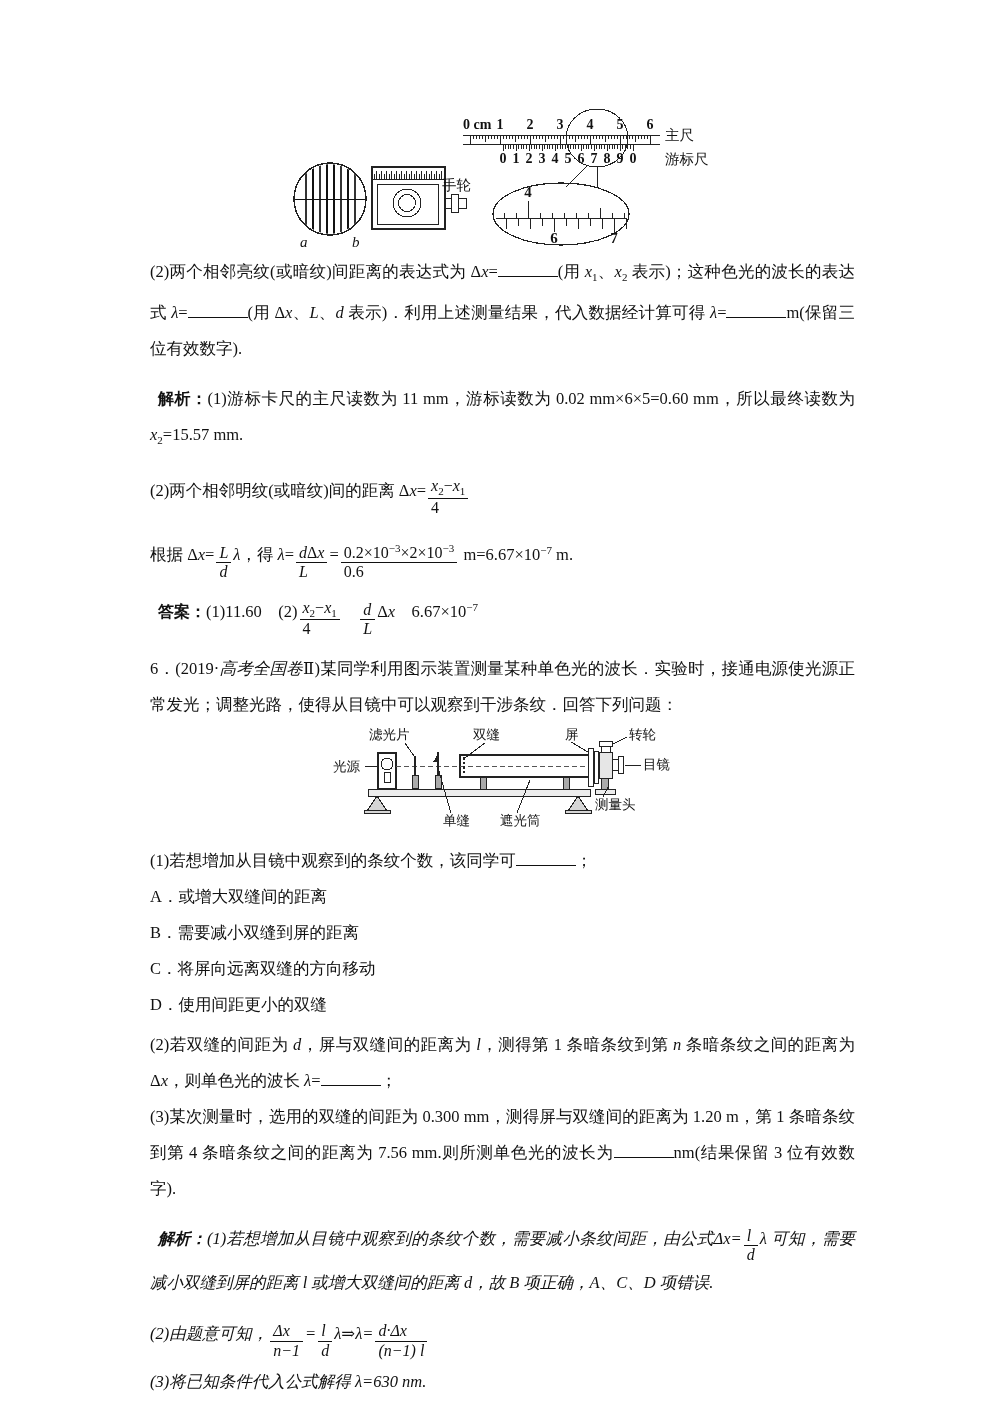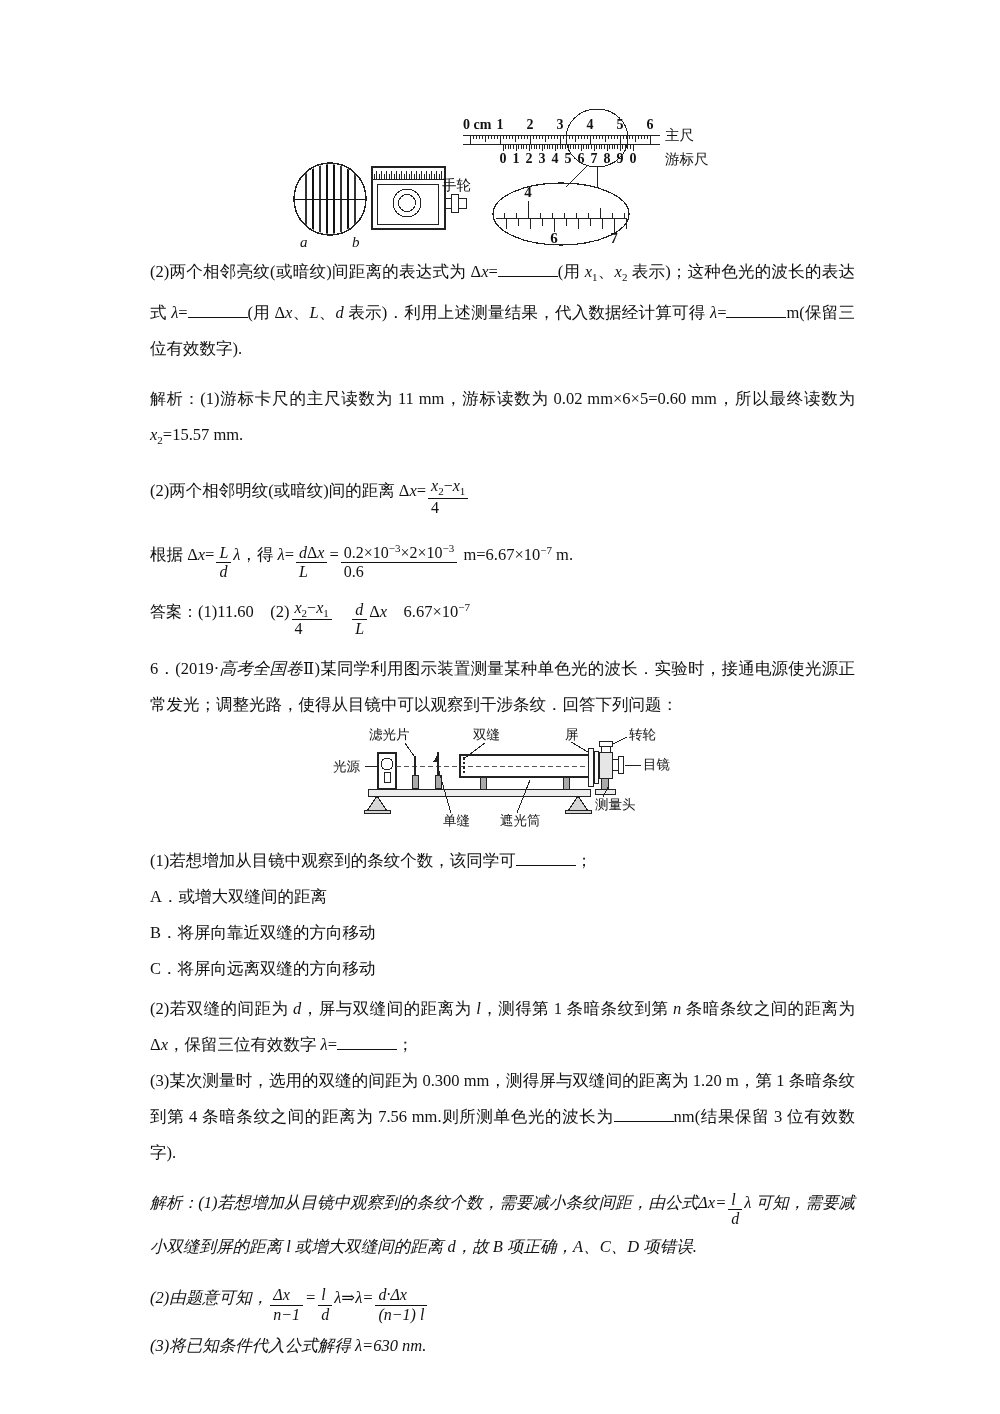--- a/index.html
+++ b/index.html
@@ -6,21 +6,21 @@
   .page{position:relative;box-sizing:border-box;width:1000px;height:1414px;overflow:hidden;
         background:#fff;color:#111;
         padding:100px 145px 30px 150px;
         font-family:"Liberation Serif","DejaVu Serif",serif;
         font-size:16.5px;line-height:36px;text-align:justify;}
   .para{margin:0;}
   .mt4{margin-top:4px;}.mt6{margin-top:15px;}.mt8{margin-top:8px;}
   .mt12{margin-top:12px;}.mt14{margin-top:14px;}
   .kai{font-style:italic;}
   .i{font-style:italic;}
-  .b{font-weight:normal;font-family:"Liberation Sans","DejaVu Sans",sans-serif;font-size:16px;}
+  .b{font-weight:bold;font-family:"Liberation Sans","DejaVu Sans",sans-serif;font-size:16px;margin-left:8px;}
   .bi{font-weight:normal;font-style:italic;}
   .sub{font-size:11px;vertical-align:-4px;}
   .sup{font-size:11px;vertical-align:6px;}
   .blank{display:inline-block;width:60px;height:13px;border-bottom:1.3px solid #111;}
   .frac{display:inline-block;vertical-align:-1.05em;text-align:left;line-height:1.15;
         margin:0 2px;font-size:16px;}
   .fnum{display:block;border-bottom:1.3px solid #111;padding:0 3px;}
   .fden{display:block;padding:0 3px;}
   .fig1{display:block;margin:0 0 4px 130px;}
   .fig2{display:block;margin:2px 0 0 175px;}
@@ -350,22 +350,23 @@
     <text x="304" y="14" class="cn2">转轮</text>
     <line x1="302" y1="12" x2="288" y2="19" stroke="#222"></line>
     <text x="318" y="44" class="cn2">目镜</text>
     <line x1="316" y1="40" x2="300" y2="40" stroke="#222"></line>
     <text x="270" y="84" class="cn2">测量头</text>
     <line x1="284" y1="60" x2="278" y2="72" stroke="#222"></line>
   </svg>
 
   <div class="para"><span>(1)若想增加从目镜中观察到的条纹个数，该同学可</span><span class="blank"></span><span>；</span></div>
   <div class="para"><span>A．或增大双缝间的距离</span></div>
-  <div class="para"><span>B．将屏向靠近双缝的方向移动</span></div>
+  <div class="para"><span>B．需要减小双缝到屏的距离</span></div>
   <div class="para"><span>C．将屏向远离双缝的方向移动</span></div>
-  <div class="para mt4"><span>(2)若双缝的间距为 </span><span class="i">d</span><span>，屏与双缝间的距离为 </span><span class="i">l</span><span>，测得第 1 条暗条纹到第 </span><span class="i">n</span><span> 条暗条纹之间的距离为Δ</span><span class="i">x</span><span>，保留三位有效数字 </span><span class="i">λ</span><span>=</span><span class="blank"></span><span>；</span></div>
+  <div class="para"><span>D．使用间距更小的双缝</span></div>
+  <div class="para mt4"><span>(2)若双缝的间距为 </span><span class="i">d</span><span>，屏与双缝间的距离为 </span><span class="i">l</span><span>，测得第 1 条暗条纹到第 </span><span class="i">n</span><span> 条暗条纹之间的距离为Δ</span><span class="i">x</span><span>，则单色光的波长 </span><span class="i">λ</span><span>=</span><span class="blank"></span><span>；</span></div>
   <div class="para"><span>(3)某次测量时，选用的双缝的间距为 0.300 mm，测得屏与双缝间的距离为 1.20 m，第 1 条暗条纹到第 4 条暗条纹之间的距离为 7.56 mm.则所测单色光的波长为</span><span class="blank"></span><span>nm(结果保留 3 位有效数字).</span></div>
 
   <div class="para kai mt14"><span class="b">解析：</span><span>(1)若想增加从目镜中观察到的条纹个数，需要减小条纹间距，由公式Δ</span><span class="i">x</span><span>=</span><span class="frac"><span class="fnum"><span class="i">l</span></span><span class="fden"><span class="i">d</span></span></span><span class="i">λ</span><span> 可知，需要减小双缝到屏的距离 </span><span class="i">l</span><span> 或增大双缝间的距离 </span><span class="i">d</span><span>，故 B 项正确，A、C、D 项错误.</span></div>
   <div class="para kai mt6"><span>(2)由题意可知，</span><span class="frac"><span class="fnum"><span>Δ</span><span class="i">x</span></span><span class="fden"><span class="i">n</span><span>−1</span></span></span><span>=</span><span class="frac"><span class="fnum"><span class="i">l</span></span><span class="fden"><span class="i">d</span></span></span><span class="i">λ</span><span>⇒</span><span class="i">λ</span><span>=</span><span class="frac"><span class="fnum"><span class="i">d</span><span>·Δ</span><span class="i">x</span></span><span class="fden"><span>(</span><span class="i">n</span><span>−1) </span><span class="i">l</span></span></span></div>
   <div class="para kai mt4"><span>(3)将已知条件代入公式解得 </span><span class="i">λ</span><span>=630 nm.</span></div>
 
 </div>
 
 </body></html>

